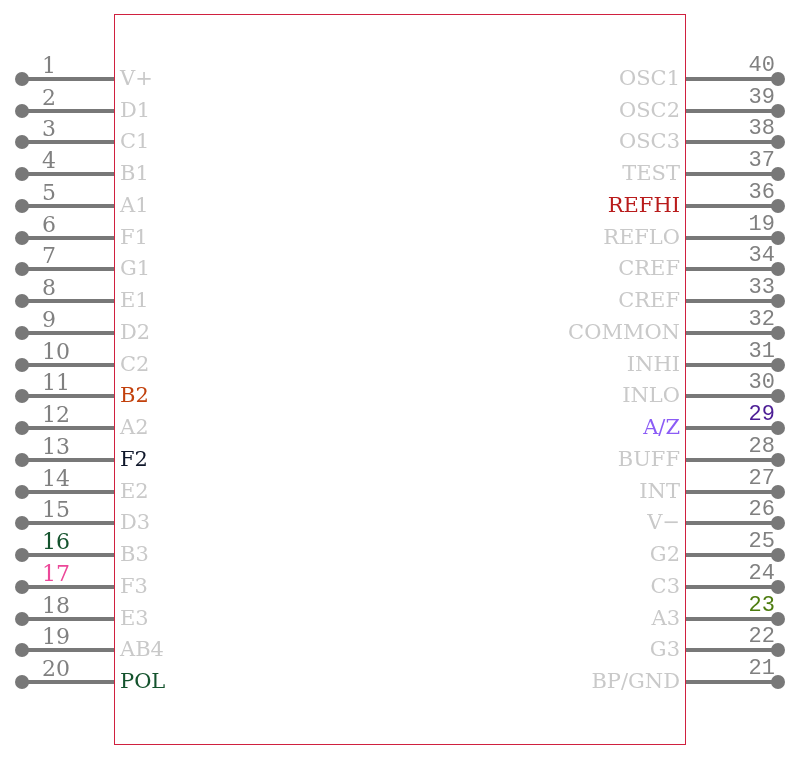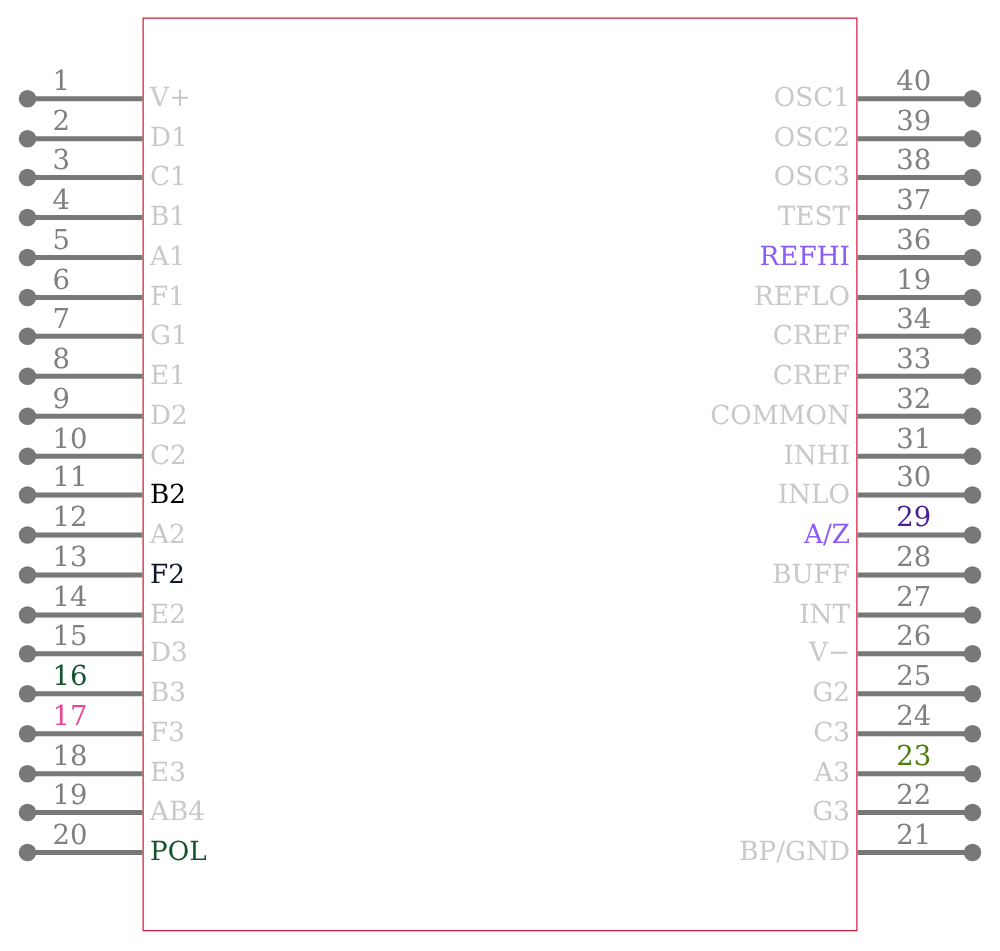--- a/index.html
+++ b/index.html
@@ -51,21 +51,21 @@
     font-size:21px;
     color:#c9c9c9;
     line-height:1;
     top:-11px;
     white-space:nowrap;
   }
   
   .pin.left .pin-number{left:20px;}
   .pin.left .pin-name{left:0px;}
   
-  .pin.right .pin-number{right:33px;}
+  .pin.right .pin-number{right:3px;font-family:Liberation Mono, monospace;}
   .pin.right .pin-name{right:0px;}
 </style>
 </head>
 <body>
 
 <div id="diagram" style="background: rgb(255, 255, 255);">
   <div id="chip-body" style="left: 114px; top: 14px; width: 572px; height: 731px; border-color: rgb(208, 32, 63); background: rgb(255, 255, 255);"></div>
   <div id="pins-left">
       <div class="pin left" style="top: 79px; left: 22px; width: 92px;">
         <div class="wire" style="left: 0px; width: 100%; background: rgb(120, 120, 120);"></div>
@@ -124,21 +124,21 @@
       <div class="pin left" style="top: 364.66px; left: 22px; width: 92px;">
         <div class="wire" style="left: 0px; width: 100%; background: rgb(120, 120, 120);"></div>
         <div class="dot" style="background: rgb(120, 120, 120); left: -7px;"></div>
         <div class="pin-number" style="color: rgb(128, 128, 128);">10</div>
         <div class="pin-name" style="color: rgb(201, 201, 201); left: 98px;">C2</div>
       </div>
       <div class="pin left" style="top: 396.4px; left: 22px; width: 92px;">
         <div class="wire" style="left: 0px; width: 100%; background: rgb(120, 120, 120);"></div>
         <div class="dot" style="background: rgb(120, 120, 120); left: -7px;"></div>
         <div class="pin-number" style="color: rgb(128, 128, 128);">11</div>
-        <div class="pin-name" style="color: #000000; left: 98px;">B2</div>
+        <div class="pin-name" style="color: #c2410c; left: 98px;">B2</div>
       </div>
       <div class="pin left" style="top: 428.14px; left: 22px; width: 92px;">
         <div class="wire" style="left: 0px; width: 100%; background: rgb(120, 120, 120);"></div>
         <div class="dot" style="background: rgb(120, 120, 120); left: -7px;"></div>
         <div class="pin-number" style="color: rgb(128, 128, 128);">12</div>
         <div class="pin-name" style="color: rgb(201, 201, 201); left: 98px;">A2</div>
       </div>
       <div class="pin left" style="top: 459.88px; left: 22px; width: 92px;">
         <div class="wire" style="left: 0px; width: 100%; background: rgb(120, 120, 120);"></div>
         <div class="dot" style="background: rgb(120, 120, 120); left: -7px;"></div>
@@ -210,21 +210,21 @@
       <div class="pin right" style="top: 174.22px; left: 686px; width: 92px;">
         <div class="wire" style="left: 0px; width: 100%; background: rgb(120, 120, 120);"></div>
         <div class="dot" style="background: rgb(120, 120, 120); left: 85px;"></div>
         <div class="pin-number" style="color: rgb(128, 128, 128);">37</div>
         <div class="pin-name" style="color: rgb(201, 201, 201); right: 98px;">TEST</div>
       </div>
       <div class="pin right" style="top: 205.96px; left: 686px; width: 92px;">
         <div class="wire" style="left: 0px; width: 100%; background: rgb(120, 120, 120);"></div>
         <div class="dot" style="background: rgb(120, 120, 120); left: 85px;"></div>
         <div class="pin-number" style="color: rgb(128, 128, 128);">36</div>
-        <div class="pin-name" style="color: #8b5cf6; right: 98px; margin-left: 32px;">REFHI</div>
+        <div class="pin-name" style="color: #b91c1c; right: 98px; margin-left: 32px;">REFHI</div>
       </div>
       <div class="pin right" style="top: 237.7px; left: 686px; width: 92px;">
         <div class="wire" style="left: 0px; width: 100%; background: rgb(120, 120, 120);"></div>
         <div class="dot" style="background: rgb(120, 120, 120); left: 85px;"></div>
         <div class="pin-number" style="color: rgb(128, 128, 128);">19</div>
         <div class="pin-name" style="color: rgb(201, 201, 201); right: 98px;">REFLO</div>
       </div>
       <div class="pin right" style="top: 269.44px; left: 686px; width: 92px;">
         <div class="wire" style="left: 0px; width: 100%; background: rgb(120, 120, 120);"></div>
         <div class="dot" style="background: rgb(120, 120, 120); left: 85px;"></div>

